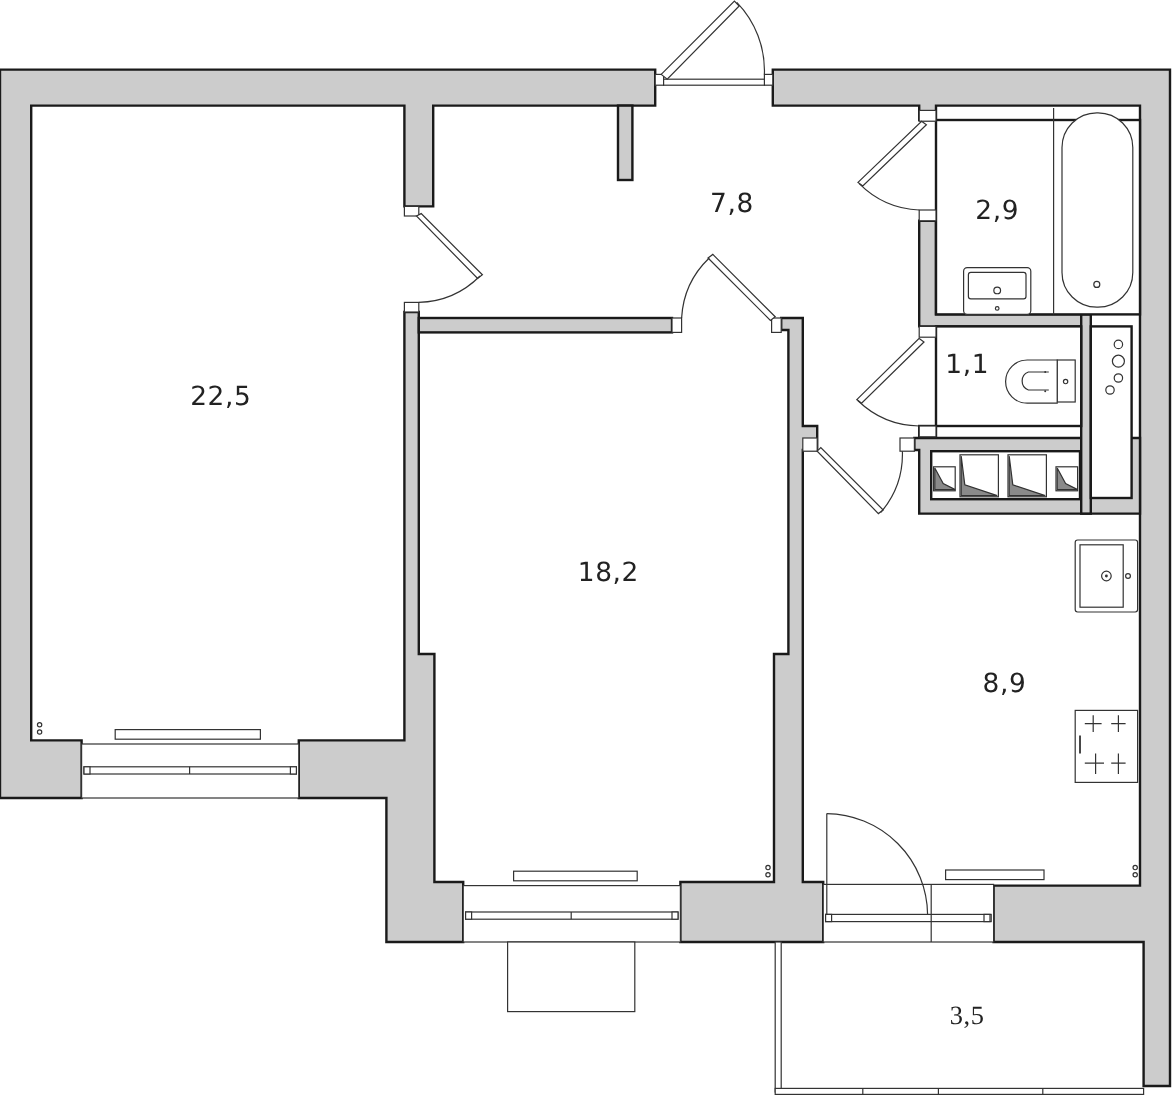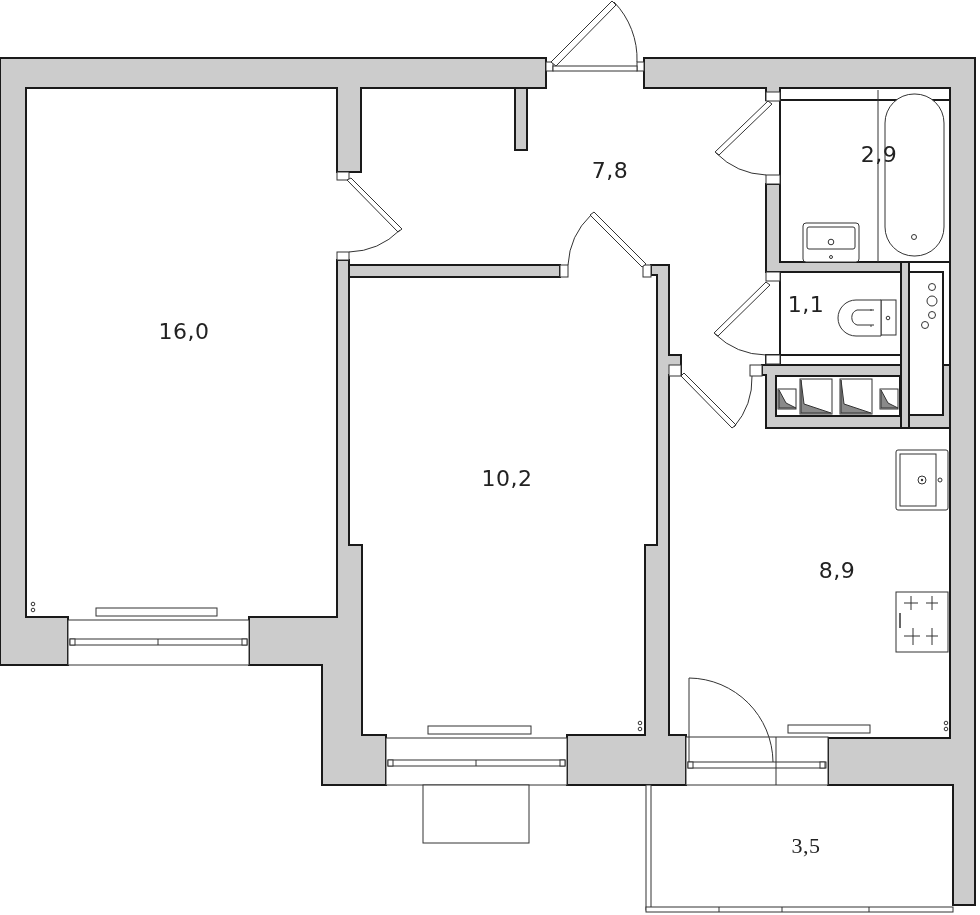--- a/index.html
+++ b/index.html
@@ -192,19 +192,19 @@
     <circle class="arc" cx="940" cy="480" r="2"></circle>
   </g>
   <g>
     <rect class="thinw" x="896" y="592" width="52" height="60"></rect>
     <path class="thin" d="M904,603 H918 M911,596 V610 M926,603 H938 M932,596 V610 M904,636 H920 M913,628 V645 M926,636 H938 M932,628 V645"></path>
     <line x1="900" y1="613" x2="900" y2="628" stroke="#333" stroke-width="1.5"></line>
   </g>
 
 </svg>
 
-<div class="room-label" style="left:184px; top:331px;">16,0</div>
+<div class="room-label" style="left:184px; top:331px;">22,5</div>
 <div class="room-label" style="left:610px; top:170px;">7,8</div>
-<div class="room-label" style="left:831px; top:154px;margin-left:48px;">2,9</div>
+<div class="room-label" style="left:831px; top:176px;">2,9</div>
 <div class="room-label" style="left:806px; top:304px;">1,1</div>
-<div class="room-label" style="left:507px; top:478px;">10,2</div>
+<div class="room-label" style="left:507px; top:478px;">18,2</div>
 <div class="room-label" style="left:837px; top:570px;">8,9</div>
 <div class="room-label" style="left:806px; top:846px;font-family:Liberation Serif, serif;">3,5</div>
 
 </body></html>

